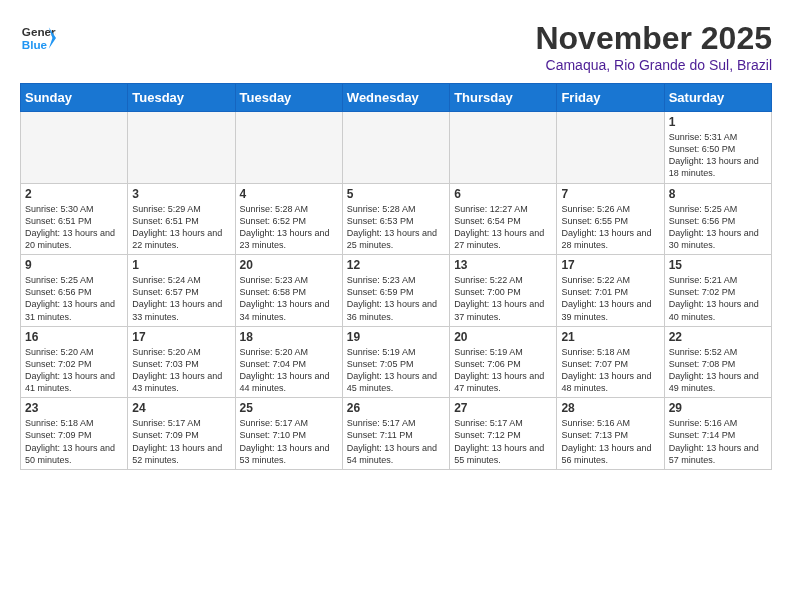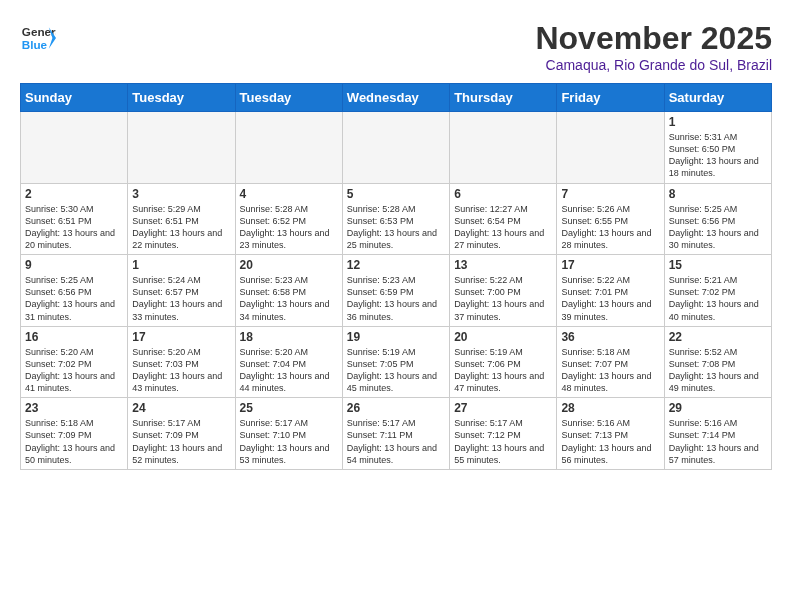--- a/index.html
+++ b/index.html
@@ -231,21 +231,21 @@
 Sunset: 7:05 PM
 Daylight: 13 hours and 45 minutes.</div>
         </td>
         <td>
           <span class="day-num">20</span>
           <div class="day-info">Sunrise: 5:19 AM
 Sunset: 7:06 PM
 Daylight: 13 hours and 47 minutes.</div>
         </td>
         <td>
-          <span class="day-num">36</span>
+          <span class="day-num">21</span>
           <div class="day-info">Sunrise: 5:18 AM
 Sunset: 7:07 PM
 Daylight: 13 hours and 48 minutes.</div>
         </td>
         <td>
           <span class="day-num">22</span>
           <div class="day-info">Sunrise: 5:52 AM
 Sunset: 7:08 PM
 Daylight: 13 hours and 49 minutes.</div>
         </td>

